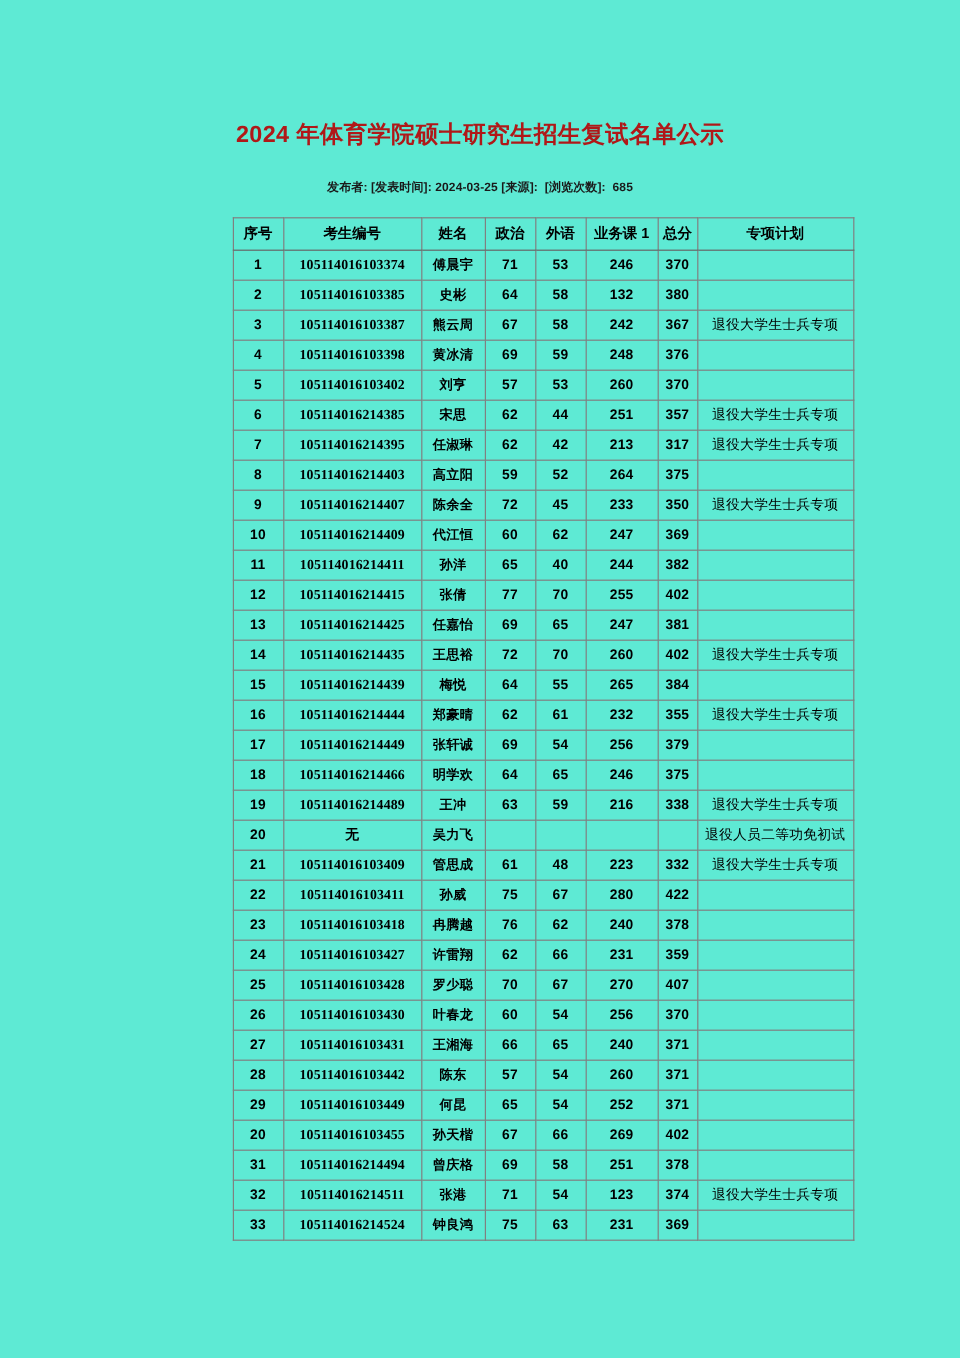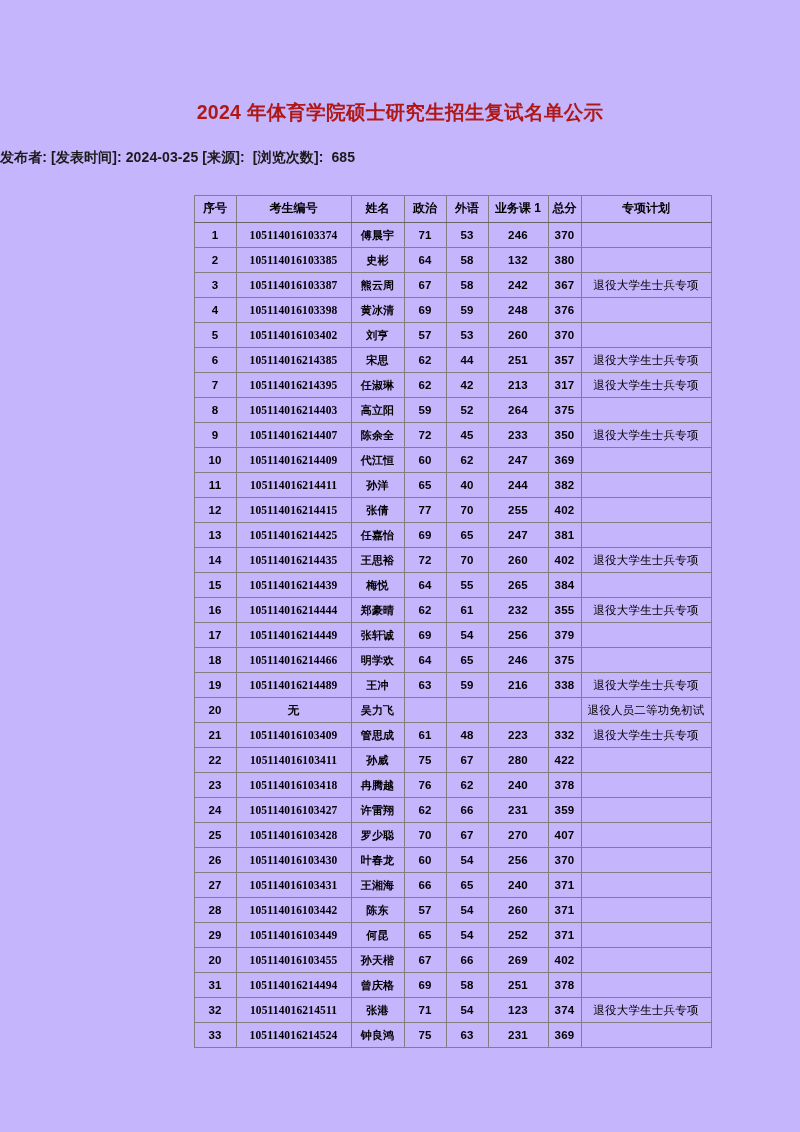--- a/index.html
+++ b/index.html
@@ -14,44 +14,44 @@
     font-family: "Liberation Sans", "DejaVu Sans", sans-serif;
     color: #000000;
     overflow: hidden;
   }
   .page {
     position: relative;
     width: 800px;
     height: 1132px;
     box-sizing: border-box;
     padding: 0;
-    background: #c4b5fd;
+    background: #5eead4;
   }
   .doc-title {
     margin: 0;
     padding-top: 100px;
     text-align: center;
     font-size: 19.5px;
     font-weight: bold;
     color: #b01818;
     letter-spacing: 0.3px;
     line-height: 1.3;
   }
   .meta-line {
     margin: 0;
     padding-top: 24px;
-    text-align: left;
-    font-size: 14px;
+    text-align: center;
+    font-size: 10px;
     font-weight: bold;
     color: #1a1a1a;
     letter-spacing: 0.1px;
     white-space: pre;
   }
   .table-wrap {
-    margin: 28px auto 0 auto;
+    margin: 18px auto 0 auto;
     width: 413px;
   }
   table.roster {
     border-collapse: collapse;
     width: 517px;
     table-layout: fixed;
     border: 1.6px solid #4d4d4d;
   }
   table.roster col.c-idx      { width: 42px; }
   table.roster col.c-num      { width: 115px; }

